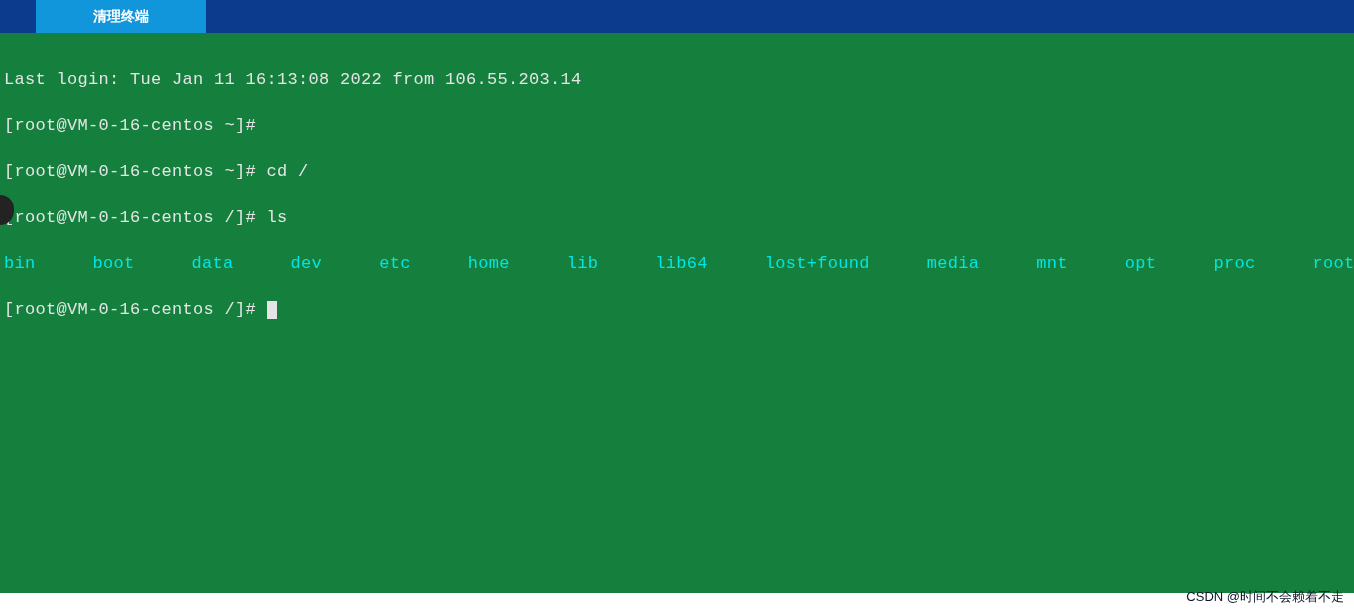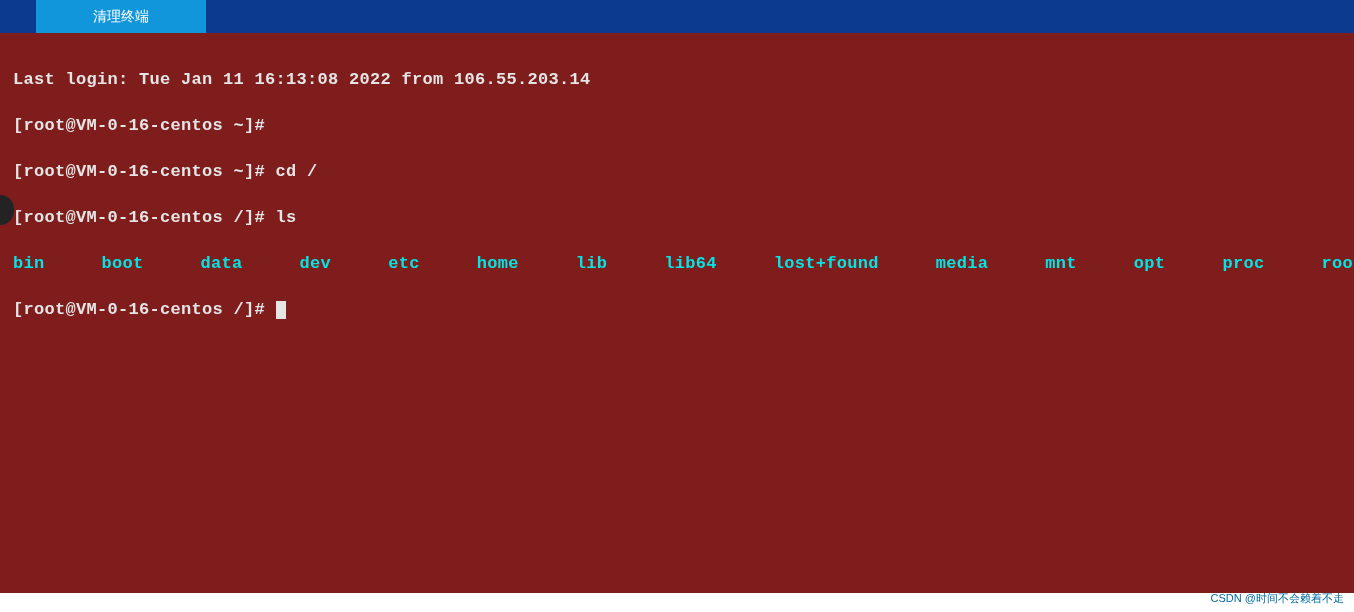--- a/index.html
+++ b/index.html
@@ -29,30 +29,31 @@
       background: #1296db;
       color: #ffffff;
       padding: 0 37px;
       font-size: 14px;
       font-family: "Microsoft YaHei", "PingFang SC", sans-serif;
       display: flex;
       align-items: center;
       justify-content: center;
       height: 100%;
       min-width: 170px;
+      font-weight: bold;
     }
     .terminal {
-      background: #7f1d1d;
+      background: #15803d;
       width: 100%;
       height: 560px;
-      padding: 12px 3px 3px 13px;
+      padding: 12px 3px 3px 4px;
       font-family: "Consolas", "Courier New", monospace;
       font-size: 17px;
       line-height: 23px;
-      font-weight: bold;
+      font-weight: normal;
       color: #e5e5e5;
       white-space: pre;
       overflow: hidden;
       letter-spacing: 0.3px;
     }
     .term-line {
       display: block;
     }
     .prompt {
       color: #e5e5e5;
@@ -84,23 +85,23 @@
       width: 14px;
       height: 30px;
       border-top-right-radius: 30px;
       border-bottom-right-radius: 30px;
       background: #232323;
     }
     .watermark {
       position: absolute;
       bottom: 6px;
       right: 10px;
-      color: #0369a1;
+      color: #0f172a;
       font-family: "Microsoft YaHei", "PingFang SC", sans-serif;
-      font-size: 11px;
+      font-size: 13px;
     }
   </style>
 </head>
 <body>
 
 <div class="header-bar">
   <div class="header-spacer"></div>
   <div class="tab">
     <span>清理终端</span>
   </div>

